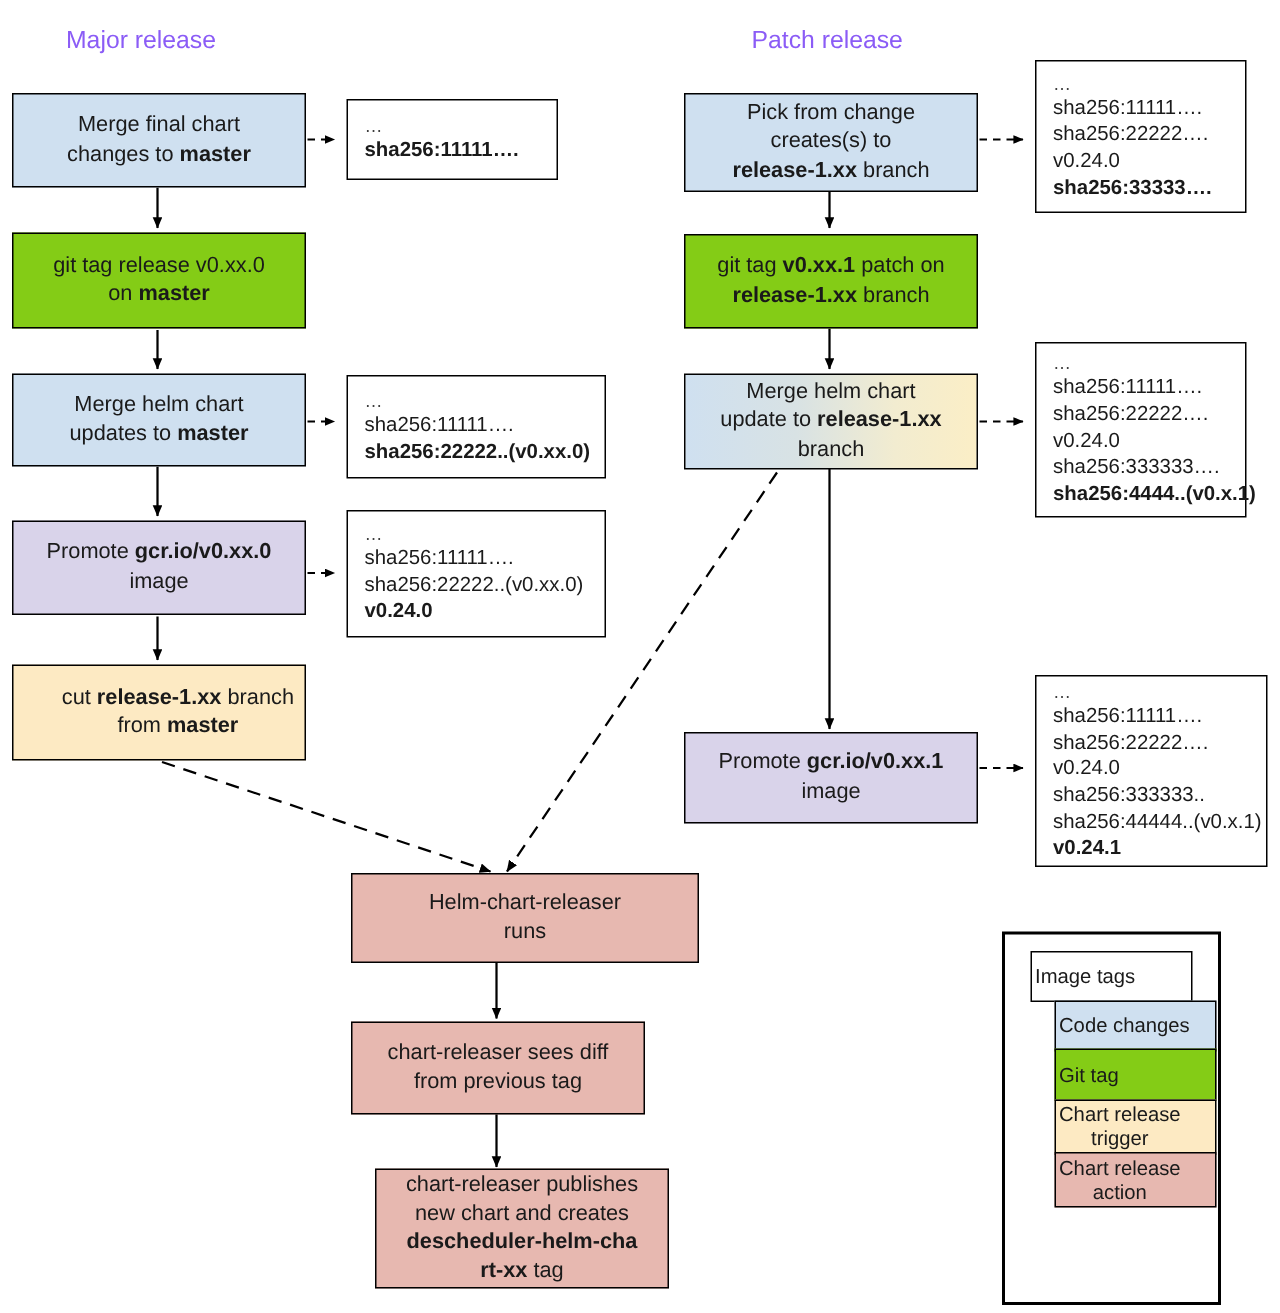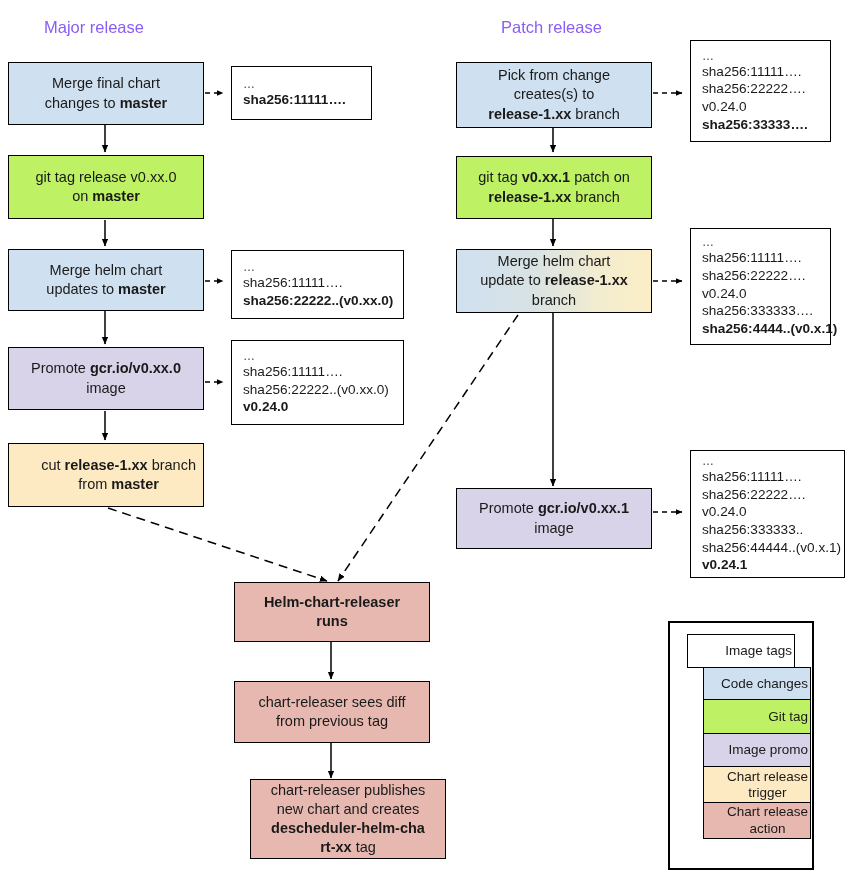--- a/index.html
+++ b/index.html
@@ -56,21 +56,21 @@
     z-index:2;
     display:flex;
     flex-direction:column;
     justify-content:center;
   }
   .tagbox .ln{display:block;white-space:nowrap;}
   .tagbox .ln.b{font-weight:bold;}
   .tagbox .ell{letter-spacing:1.2px;color:#3d3d3d;font-size:12px;line-height:1.0;margin-bottom:1px;}
   
   .c-code   {background:#cfe0f0;}
-  .c-git    {background:#bef264;}
+  .c-git    {background:#84cc16;}
   .c-promo  {background:#d9d3ea;}
   .c-trigger{background:#fdeac3;justify-content:flex-end;}
   .c-action {background:#e7b8b0;}
   .c-grad   {background:linear-gradient(to right,#cfe0f0 0%,#d8e2e4 38%,#f2ecd0 72%,#fbeec6 100%);}
   
   #legend{
     position:absolute;
     box-sizing:border-box;
     border:2.6px solid #000000;
     background:#ffffff;
@@ -82,21 +82,21 @@
   }
   .legend-item{
     box-sizing:border-box;
     width:108px;
     border:1.4px solid #000;
     font-size:13.5px;
     line-height:1.2;
     text-align:center;
     display:flex;
     align-items:center;
-    justify-content:flex-end;
+    justify-content:flex-start;
     padding:2px 2px;
   }
   .legend-item + .legend-item{margin-top:-1.4px;margin-left:32px;}
 </style>
 </head>
 <body>
 
 <div id="canvas">
 
   <svg id="edges" viewBox="0 0 853 875">
@@ -248,21 +248,21 @@
   <div class="tagbox" style="left:690px; top:450px; width:155px; height:128px;">
       <span class="ell">…</span>
       <span class="ln">sha256:11111….</span>
       <span class="ln">sha256:22222….</span>
       <span class="ln">v0.24.0</span>
       <span class="ln">sha256:333333..</span>
       <span class="ln">sha256:44444..(v0.x.1)</span>
       <span class="ln b">v0.24.1</span>
     </div>
 
-  <div class="node c-action" style="left:234px; top:582px; width:196px; height:60px;font-weight:bold;">
+  <div class="node c-action" style="left:234px; top:582px; width:232px; height:60px;">
     <div>
         <span class="ln">Helm-chart-releaser</span>
         <span class="ln">runs</span>
       </div>
   </div>
 
   <div class="node c-action" style="left:234px; top:681px; width:196px; height:62px;">
     <div>
         <span class="ln">chart-releaser sees diff</span>
         <span class="ln">from previous tag</span>
@@ -281,23 +281,20 @@
   <div id="legend" style="left:668px; top:621px; width:146px; height:249px;">
     <div class="legend-item" style="height:34px;">
       <span>Image tags</span>
     </div>
     <div class="legend-item c-code" style="height:34px;">
       <span>Code changes</span>
     </div>
     <div class="legend-item c-git" style="height:35px;">
       <span>Git tag</span>
     </div>
-    <div class="legend-item c-promo" style="height:35px;">
-      <span>Image promo</span>
-    </div>
     <div class="legend-item c-trigger" style="height:37px;">
       <span style="white-space:pre-line;">Chart release
 trigger</span>
     </div>
     <div class="legend-item c-action" style="height:37px;">
       <span style="white-space:pre-line;">Chart release
 action</span>
     </div>
   </div>
 

